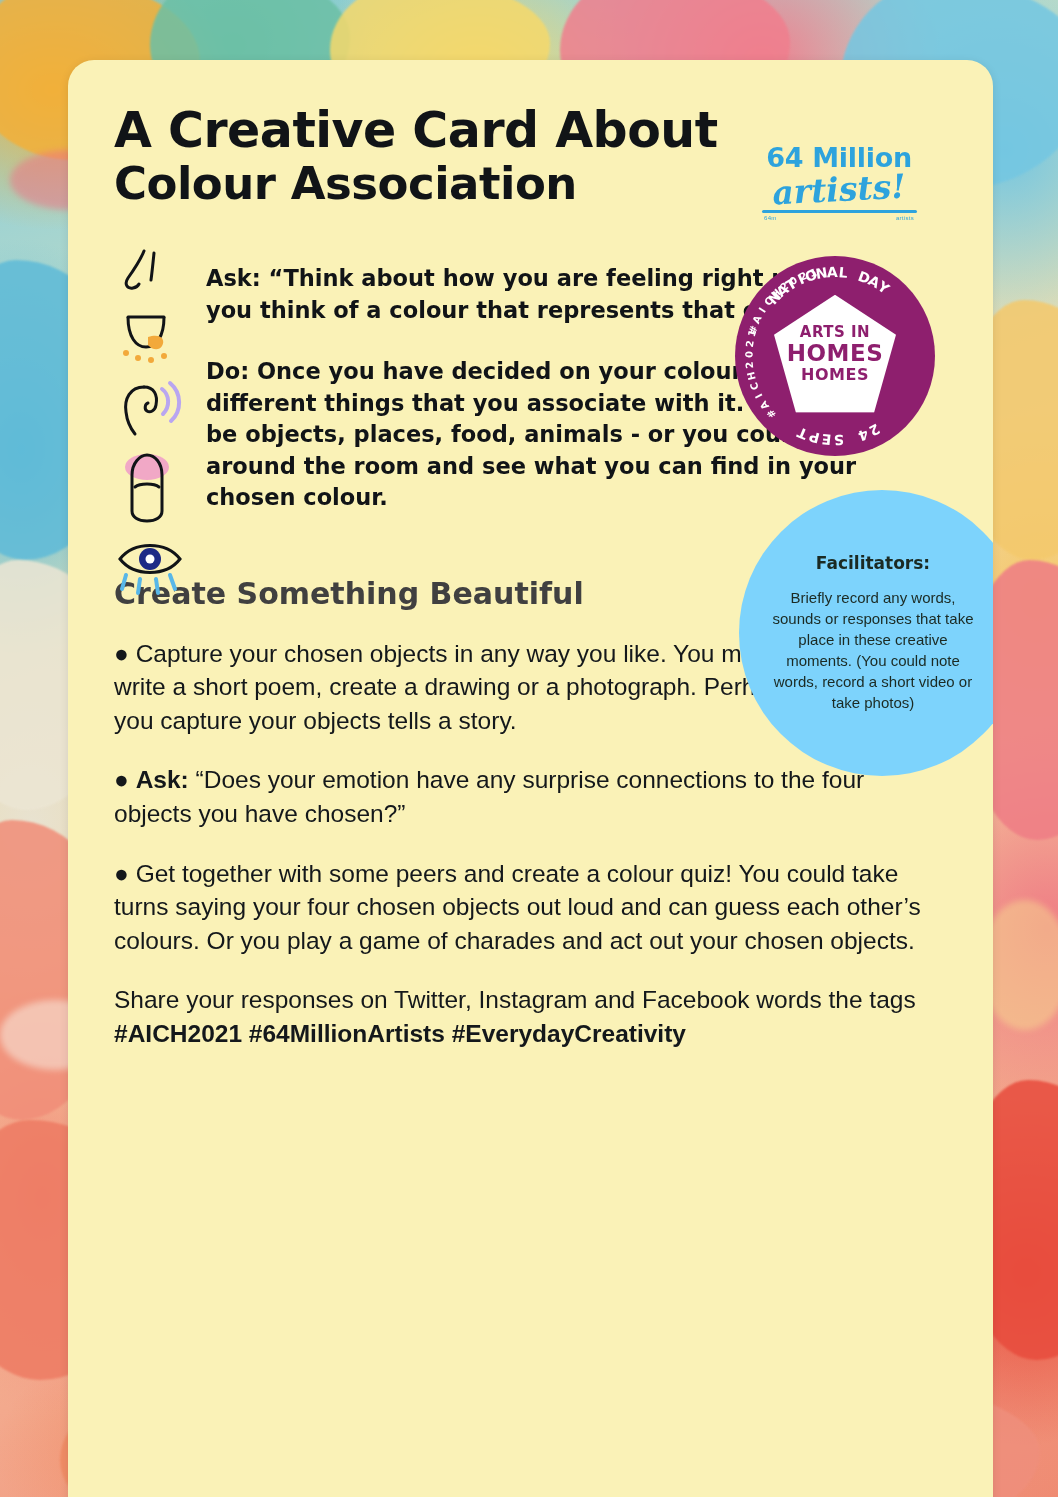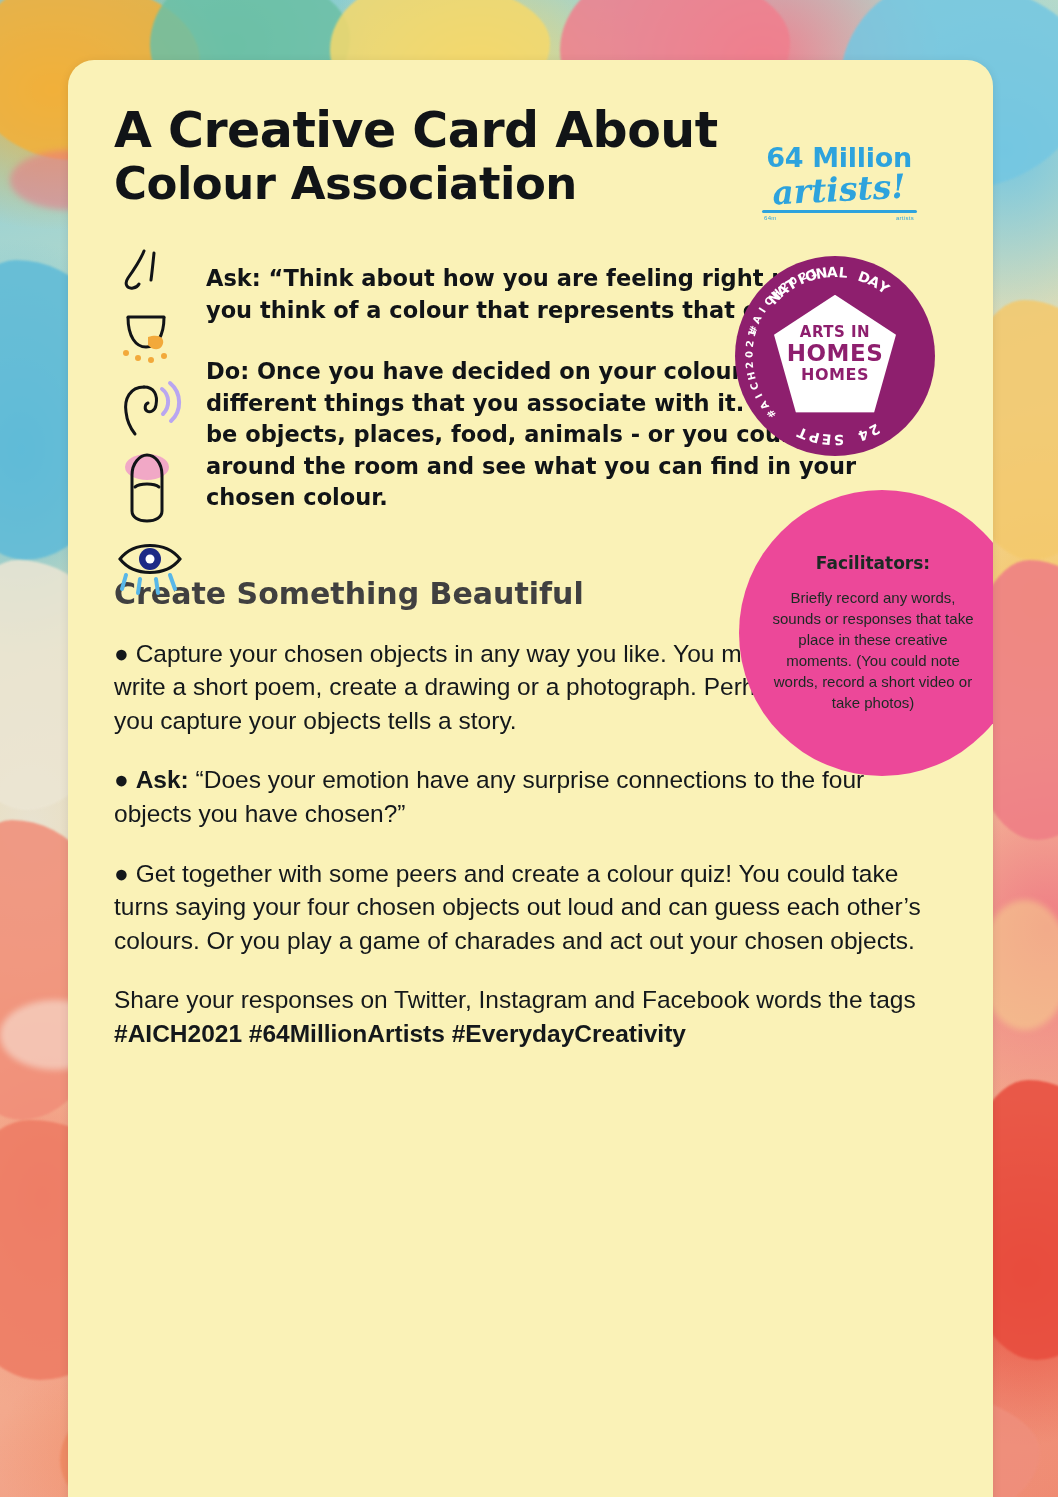--- a/index.html
+++ b/index.html
@@ -179,21 +179,21 @@
   #badge .p3 { font-size: 16px; margin-top: 2px;}
 
   
   #facilitators {
     position: absolute;
     right: -32px;
     top: 430px;
     width: 286px;
     height: 286px;
     border-radius: 50%;
-    background: #ec4899;
+    background: #7dd3fc;
     color: #1b2a23;
     display: flex;
     flex-direction: column;
     align-items: center;
     justify-content: center;
     text-align: center;
     padding: 18px 46px 18px 28px;
     box-sizing: border-box;
   }
   #facilitators .f-title {

